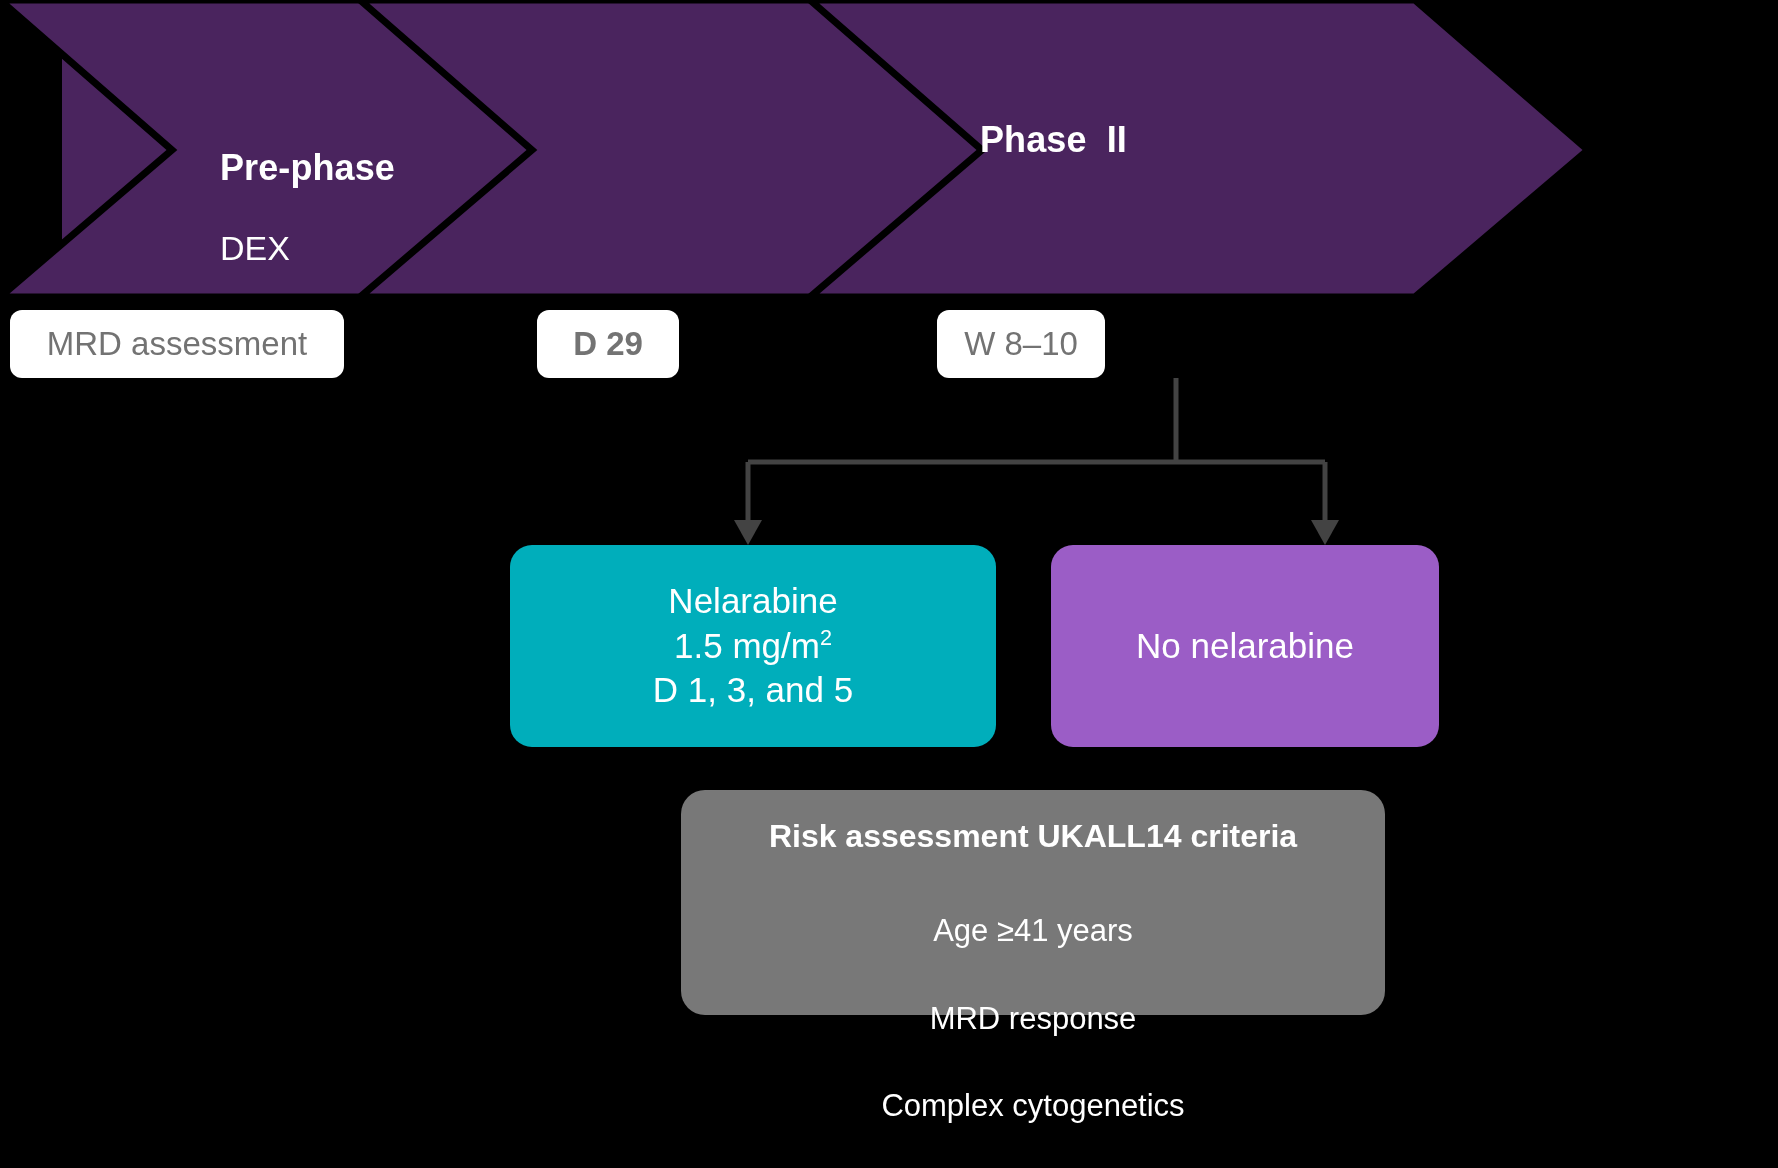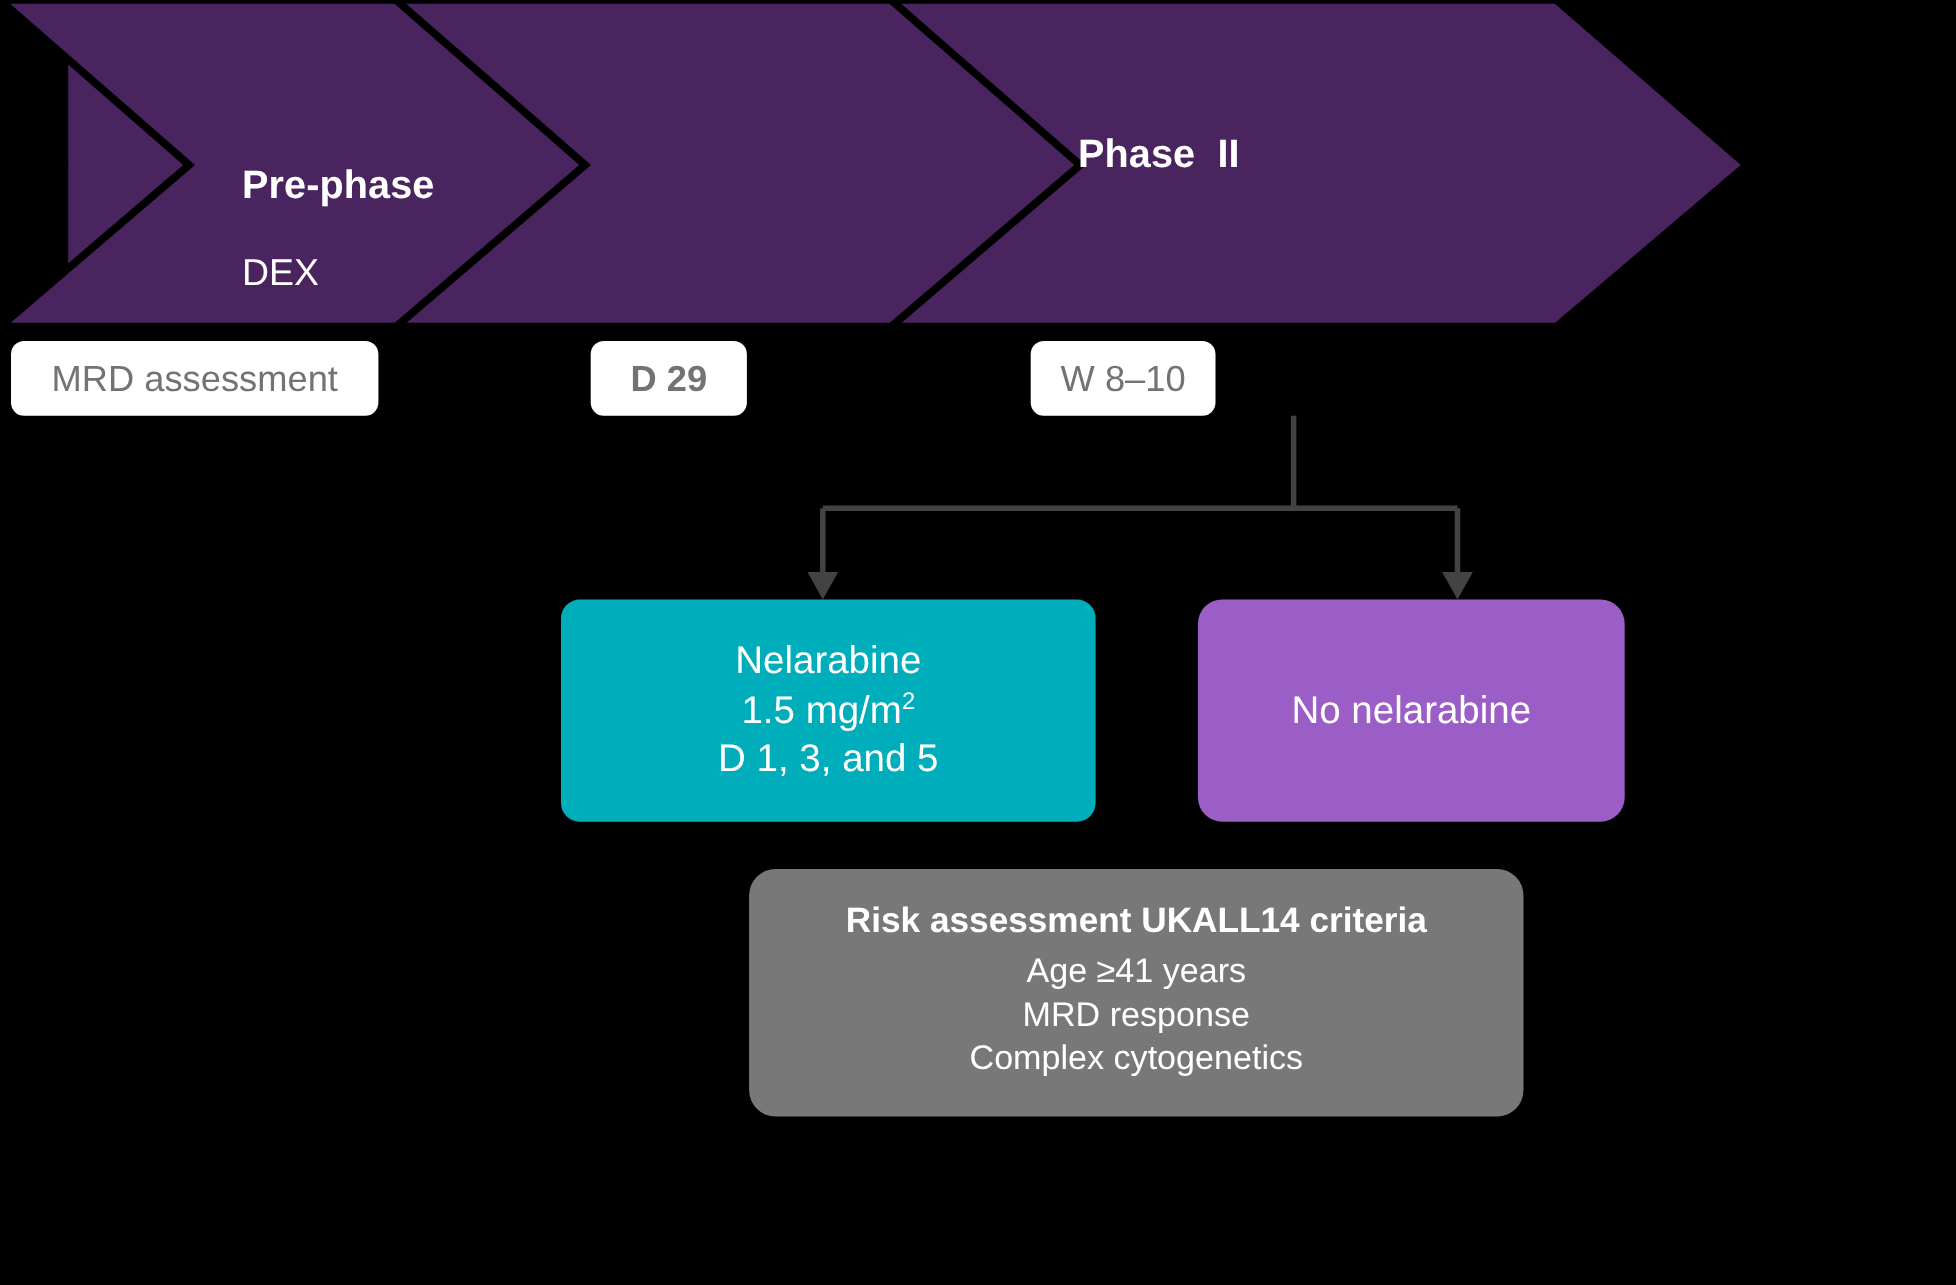--- a/index.html
+++ b/index.html
@@ -89,33 +89,33 @@
     align-items: center;
     justify-content: center;
     text-align: center;
     box-sizing: border-box;
     line-height: 1.28;
     font-size: 35px;
   }
   #box-nelarabine {
     left: 510px; top: 545px; width: 486px; height: 202px;
     background: #00AEBB;
-    border-radius: 17px;
   }
   #box-no-nelarabine {
-    left: 1089px; top: 545px; width: 388px; height: 202px;
+    left: 1051px; top: 545px; width: 388px; height: 202px;
     background: #9B5DC6;
   }
   #box-risk {
     left: 681px; top: 790px; width: 704px; height: 225px;
     background: #787878;
     border-radius: 24px;
     justify-content: flex-start;
     padding-top: 26px;
     font-size: 31px;
+    gap: 48px;
   }
   #box-risk .risk-heading {
     font-weight: bold;
     font-size: 32px;
     margin-bottom: 6px;
   }
   #box-risk .risk-line { font-weight: normal; }
 
   sup { font-size: 0.62em; vertical-align: super; line-height: 0; }
 </style>

